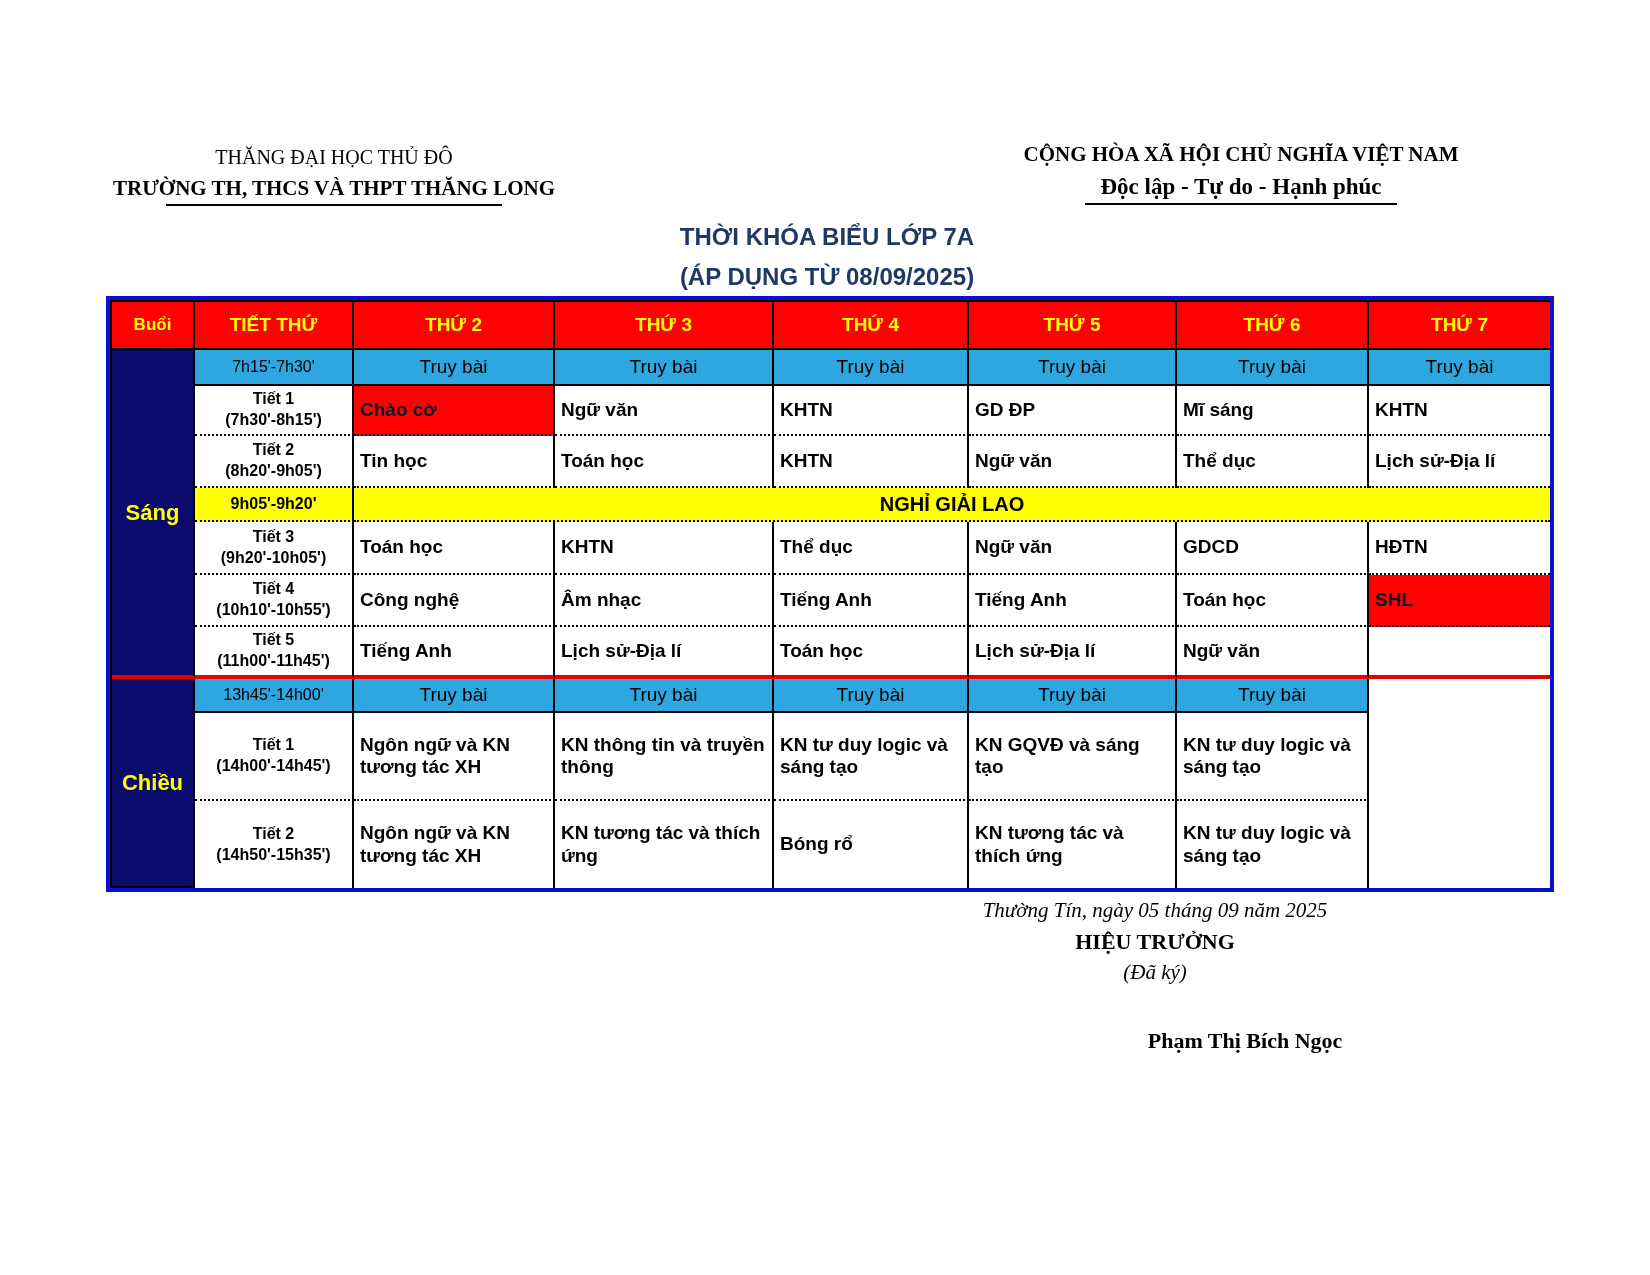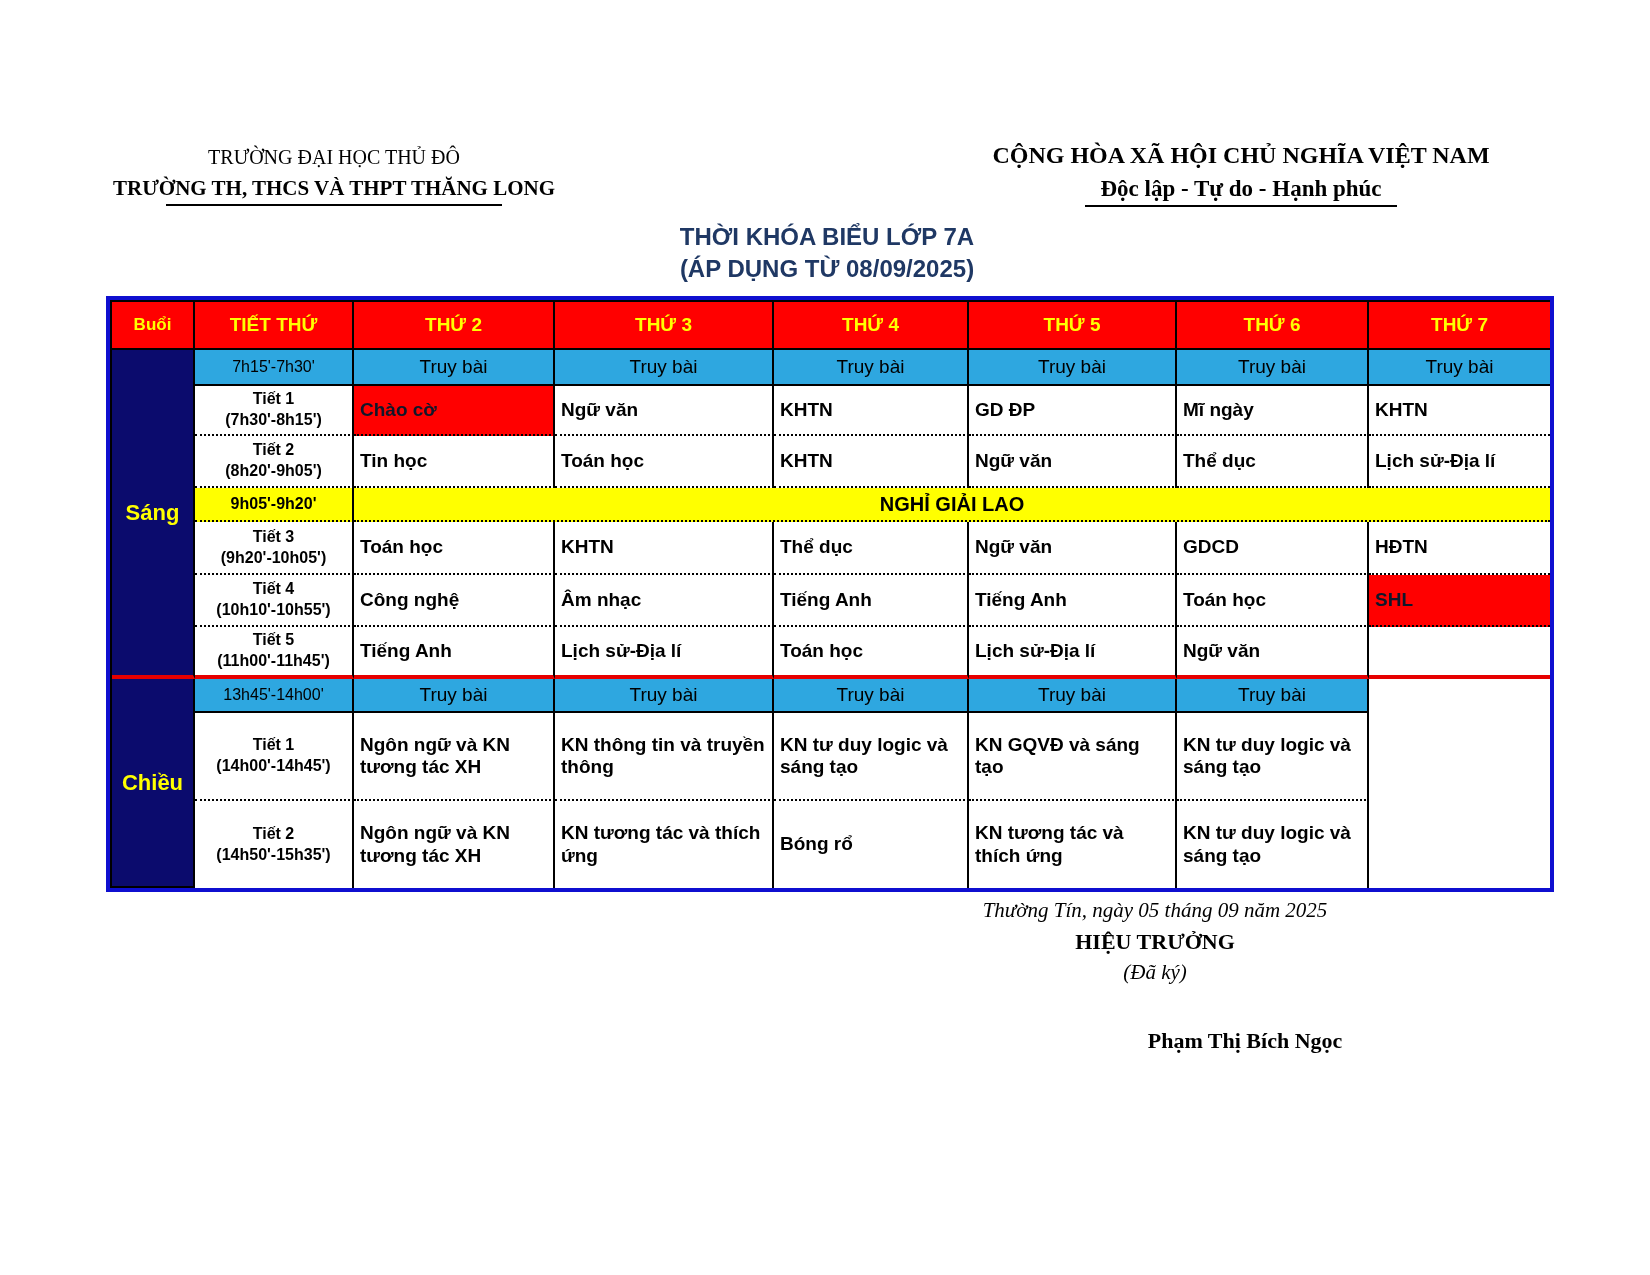--- a/index.html
+++ b/index.html
@@ -7,31 +7,31 @@
     width:1650px; height:1275px; background:#ffffff; position:relative;
     font-family:"Liberation Sans","DejaVu Sans",sans-serif; color:#000;
   }
   .serif { font-family:"Liberation Serif","DejaVu Serif",serif; }
 
   
   .hdr-left  { position:absolute; top:146px; left:108px;  width:452px; text-align:center; }
   .hdr-right { position:absolute; top:142px; left:958px;  width:566px; text-align:center; }
   .hdr-line1 { font-size:20px; }
   .hdr-line2 { font-size:21px; font-weight:bold; margin-top:7px; }
-  .hdr-right .hdr-line1 { font-weight:bold; font-size:24px; }
+  .hdr-right .hdr-line1 { font-weight:bold; font-size:21px; }
   .hdr-right .hdr-line2 { font-size:23px; }
   .hdr-rule  { height:0; border-bottom:2px solid #000; margin:3px auto 0 auto; }
   .rule-l { width:336px; }
   .rule-r { width:312px; }
 
   
   .title-block { position:absolute; top:223px; left:106px; width:1442px; text-align:center;
                  color:#1f3864; font-weight:bold; }
   .title-l1 { font-size:24px; }
-  .title-l2 { font-size:24px; margin-top:4px; }
+  .title-l2 { font-size:24px; margin-top:12px; }
 
   
   .table-frame { position:absolute; top:296px; left:106px; border:4px solid #0f0fd0; background:#fff; }
   table { border-collapse:separate; border-spacing:0; table-layout:fixed; width:1438px;
           border-left:2px solid #000; border-top:2px solid #000; }
   td,th { box-sizing:border-box; border-right:2px solid #000; border-bottom:2px solid #000;
           padding:0 6px; overflow:hidden; vertical-align:middle; }
   th { background:#ff0000; color:#ffff00; font-size:19px; font-weight:bold; padding:0 2px; }
   th.small { font-size:17px; }
   .lastc { border-right:none; }
@@ -57,21 +57,21 @@
   .sign-date  { font-style:italic; font-size:21px; }
   .sign-title { font-weight:bold; font-size:22px; margin-top:6px; }
   .sign-note  { font-style:italic; font-size:21px; margin-top:5px; }
   .signer-name { position:absolute; top:1028px; left:995px; width:500px; text-align:center;
                  font-weight:bold; font-size:22px; }
 </style>
 </head>
 <body>
 
 <div class="hdr-left serif">
-  <div class="hdr-line1">TRƯỜNG ĐẠI HỌC THỦ ĐÔ</div>
+  <div class="hdr-line1">THĂNG ĐẠI HỌC THỦ ĐÔ</div>
   <div class="hdr-line2">TRƯỜNG TH, THCS VÀ THPT THĂNG LONG</div>
   <div class="hdr-rule rule-l"></div>
 </div>
 
 <div class="hdr-right serif">
   <div class="hdr-line1">CỘNG HÒA XÃ HỘI CHỦ NGHĨA VIỆT NAM</div>
   <div class="hdr-line2">Độc lập - Tự do - Hạnh phúc</div>
   <div class="hdr-rule rule-r"></div>
 </div>
 
@@ -118,21 +118,21 @@
 
   <tr style="height:50px" class="dot">
     <td class="time">
       <div>Tiết 1</div>
       <div>(7h30'-8h15')</div>
     </td>
     <td class="subj redcell">Chào cờ</td>
     <td class="subj">Ngữ văn</td>
     <td class="subj">KHTN</td>
     <td class="subj">GD ĐP</td>
-    <td class="subj">Mĩ ngày</td>
+    <td class="subj">Mĩ sáng</td>
     <td class="subj lastc">KHTN</td>
   </tr>
 
   <tr style="height:52px" class="dot">
     <td class="time">
       <div>Tiết 2</div>
       <div>(8h20'-9h05')</div>
     </td>
     <td class="subj">Tin học</td>
     <td class="subj">Toán học</td>

